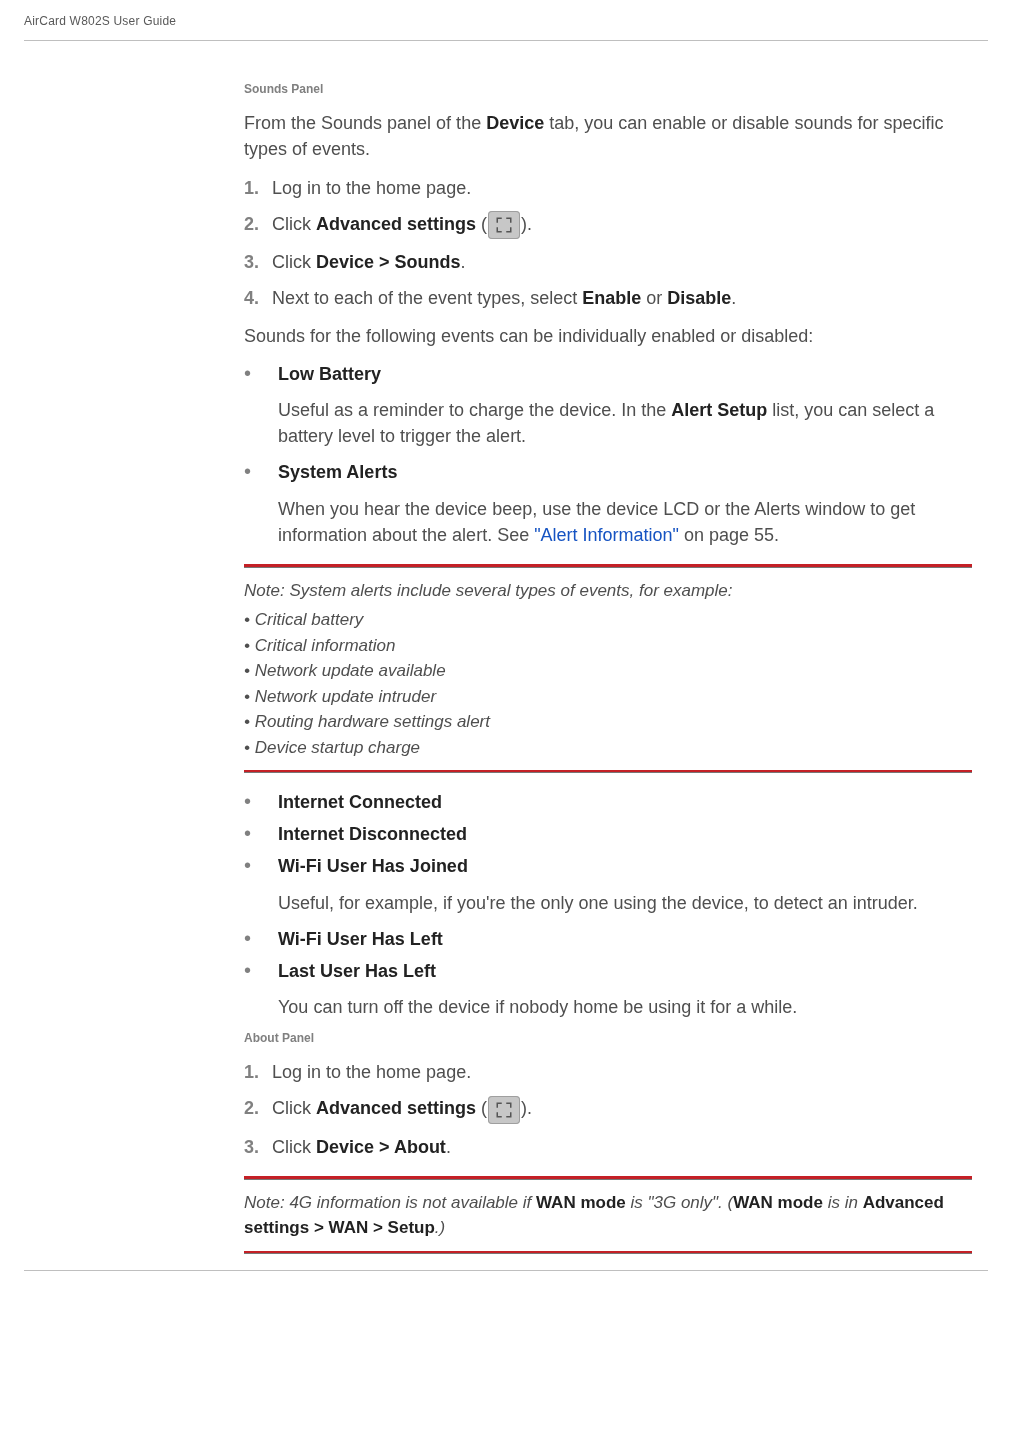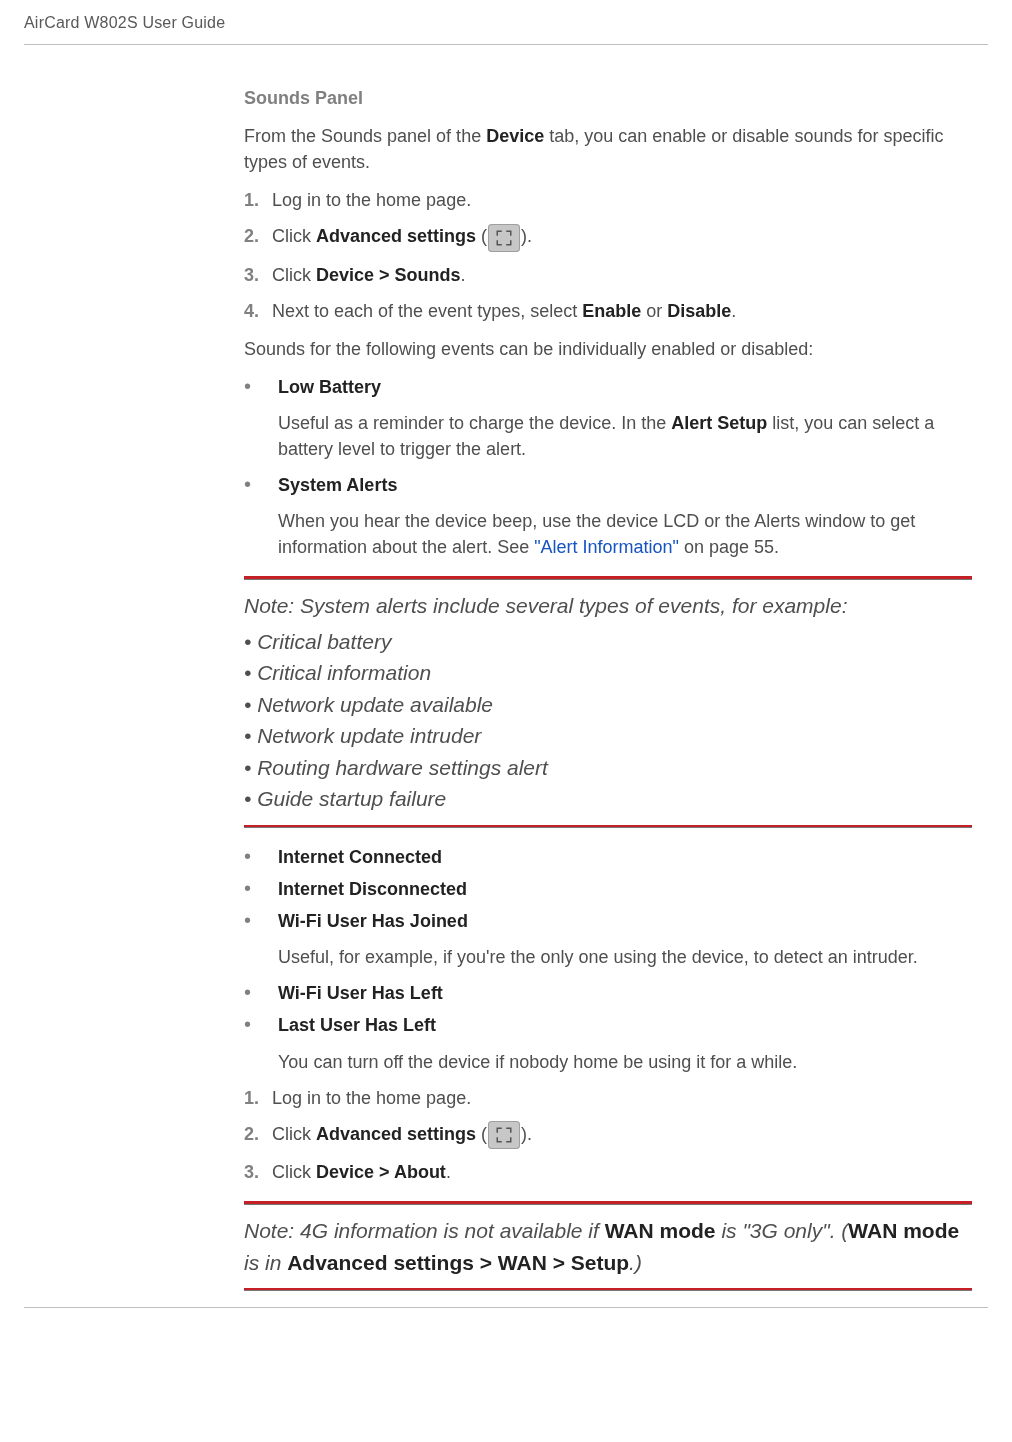--- a/index.html
+++ b/index.html
@@ -8,41 +8,41 @@
     font-family: Arial, Helvetica, sans-serif;
     background: #fff;
     color: #4d4d4d;
     width: 1012px;
   }
   .page {
     box-sizing: border-box;
     padding: 0 0 30px 0;
   }
   .running-head {
-    font-size: 16px;
+    font-size: 12px;
     letter-spacing: 0.2px;
     color: #595959;
     padding: 14px 0 12px 24px;
   }
   hr.headrule {
     border: none;
     border-top: 1px solid #bfbfbf;
     margin: 0 24px 40px 24px;
   }
   .content {
     margin-left: 244px;
     margin-right: 40px;
     font-size: 18px;
     line-height: 1.45;
     color: #4f4f4f;
   }
   .section-heading {
     font-weight: bold;
     color: #808080;
-    font-size: 18px;
+    font-size: 12px;
     margin: 6px 0 12px 0;
   }
   .body-para {
     margin: 12px 0 12px 0;
   }
   .bold-ui { font-weight: bold; color: #222; }
   .num-list { list-style: none; padding: 0; margin: 0 0 12px 0; }
   .num-list li { display: flex; align-items: flex-start; margin: 0 0 10px 0; }
   .num-list .num {
     color: #808080;
@@ -80,21 +80,21 @@
     margin: 10px 0 0 0;
   }
   .note-rule-bottom-sub {
     border: none;
     border-top: 1px solid #777;
     margin: 0 0 16px 0;
   }
   .note-block {
     font-style: italic;
     color: #4f4f4f;
-    font-size: 21px;
+    font-size: 17px;
     line-height: 1.5;
   }
   .note-block .nb { font-style: normal; font-weight: bold; }
   .note-bullets { list-style: none; padding: 0; margin: 4px 0 0 0; }
   .note-bullets li::before { content: "• "; }
   .icon-fullscreen {
     display: inline-flex;
     vertical-align: middle;
     width: 32px;
     height: 28px;
@@ -187,21 +187,21 @@
     <hr class="note-rule-top-sub">
     <div class="note-block">
       <span>Note:</span>
       <span> </span><span>System alerts include several types of events, for example:</span>
       <ul class="note-bullets">
         <li>Critical battery</li>
         <li>Critical information</li>
         <li>Network update available</li>
         <li>Network update intruder</li>
         <li>Routing hardware settings alert</li>
-        <li>Guide startup failure</li>
+        <li>Device startup charge</li>
       </ul>
     </div>
     <hr class="note-rule-bottom">
     <hr class="note-rule-bottom-sub">
 
     <ul class="bullet-list">
       <li>
           <span class="dot">•</span>
           <span class="li-body"><span class="bold-ui">Internet Connected</span></span>
         </li>
@@ -221,20 +221,21 @@
           <span class="dot">•</span>
           <span class="li-body"><span class="bold-ui">Wi-Fi User Has Left</span></span>
         </li>
       <li>
           <span class="dot">•</span>
           <span class="li-body"><span class="bold-ui">Last User Has Left</span></span>
         </li>
     </ul>
     <p class="sub-para">You can turn off the device if nobody home be using it for a while.</p>
 
+    <div class="section-heading">About Panel</div>
 
     <ol class="num-list">
       <li>
         <span class="num">1.</span>
         <span class="li-body">Log in to the home page.</span>
       </li>
       <li>
         <span class="num">2.</span>
         <span class="li-body">
           <span>Click </span><span class="bold-ui">Advanced settings</span><span> (</span><span class="icon-fullscreen">

